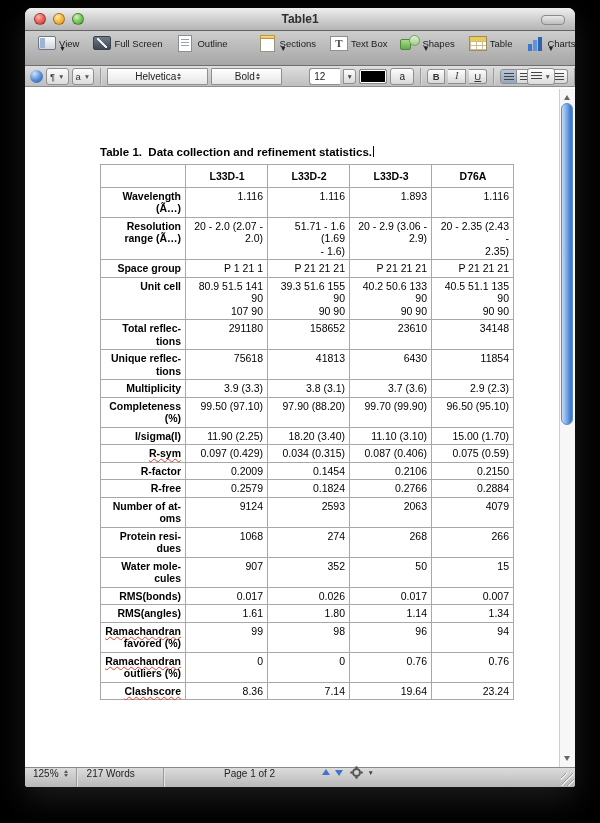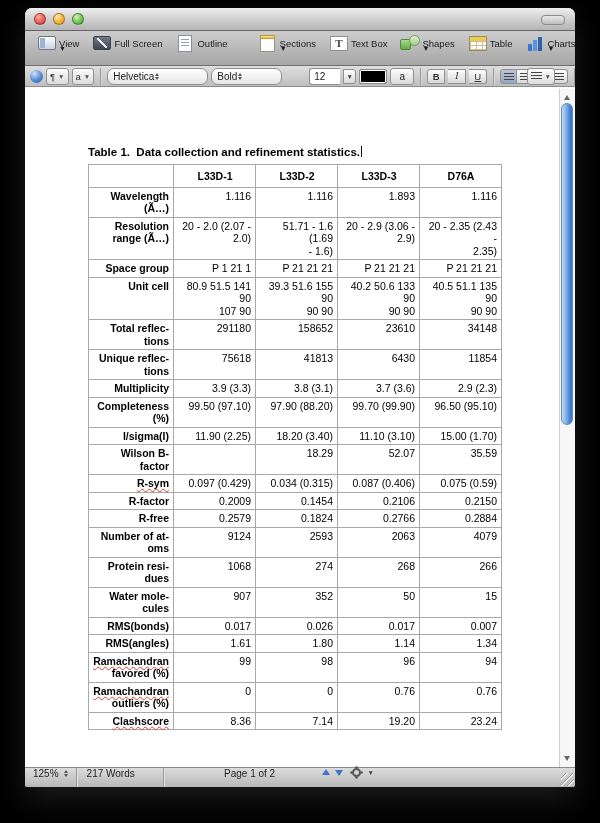--- a/index.html
+++ b/index.html
@@ -74,22 +74,22 @@
                   font-family:"Liberation Serif",serif;font-style:italic;font-size:11px;font-weight:bold;}
   
   .formatbar{height:21px;background:linear-gradient(#dedede,#bfbfbf);border-bottom:1px solid #8d8d8d;
              display:flex;align-items:center;padding:0 5px;box-sizing:border-box;position:relative;gap:3px;}
   .fb-sphere{width:13px;height:13px;border-radius:50%;flex:none;
              background:radial-gradient(circle at 35% 28%,#cfe2f8,#4f87d4 55%,#2d62b4);}
   .fb-box{height:15px;border:1px solid #909090;border-radius:3px;background:linear-gradient(#fdfdfd,#dcdcdc);
           font-size:9.5px;color:#333;display:flex;align-items:center;padding:0 3px;gap:3px;flex:none;}
   .fb-box .car{font-size:6.5px;color:#555;}
   .fb-sep{width:1px;height:17px;background:#9b9b9b;margin:0 3px;flex:none;box-shadow:1px 0 0 #d8d8d8;}
-  .fb-select{height:15px;border:1px solid #8f8f8f;border-radius:7px;background:linear-gradient(#fff,#e6e6e6);
-             font-size:10px;color:#222;display:flex;align-items:center;justify-content:flex-start;
+  .fb-select{height:15px;border:1px solid #8f8f8f;border-radius:1px;background:linear-gradient(#fff,#e6e6e6);
+             font-size:10px;color:#222;display:flex;align-items:center;justify-content:center;
              padding:0 2px 0 5px;flex:none;}
   .updn{width:7px;height:11px;position:relative;flex:none;}
   .updn::before{content:"";position:absolute;left:1px;top:0;border:2.5px solid transparent;border-bottom:3.5px solid #555;}
   .updn::after{content:"";position:absolute;left:1px;bottom:0;border:2.5px solid transparent;border-top:3.5px solid #555;}
   .fb-size{width:26px;height:15px;border:1px solid #8f8f8f;border-right:none;border-radius:3px 0 0 3px;
            background:#fff;font-size:10px;color:#222;display:flex;align-items:center;padding-left:4px;flex:none;margin-left:24px;}
   .fb-sizebtn{width:13px;height:15px;border:1px solid #8f8f8f;border-radius:0 3px 3px 0;flex:none;
            background:linear-gradient(#fdfdfd,#d9d9d9);display:flex;align-items:center;justify-content:center;
            font-size:6.5px;color:#444;box-sizing:border-box;}
   .fb-colorwell{width:26px;height:13px;border:1px solid #8c8c8c;border-radius:2px;background:#000;
@@ -106,21 +106,21 @@
       display:flex;align-items:center;justify-content:center;flex:none;box-sizing:border-box;}
   .al:first-child{border-left:1px solid #8f8f8f;border-radius:3px 0 0 3px;}
   .al:last-child{border-radius:0 3px 3px 0;}
   .al.active{background:linear-gradient(#b9c6d8,#93a6bf);}
   .al i{display:block;width:10px;height:7px;background:repeating-linear-gradient(#444 0 1px,transparent 1px 3px);}
   .lsicon{width:9px;height:13px;border-top:1px solid #444;border-bottom:1px solid #444;position:relative;flex:none;}
   .lsicon::before{content:"";position:absolute;left:4px;top:1px;bottom:1px;width:1px;background:#444;}
   .fb-listbtn{position:absolute;right:20px;}
   .fb-listbtn .lines{display:block;width:11px;height:8px;background:repeating-linear-gradient(#444 0 1px,transparent 1px 3px);}
   
-  .content{position:absolute;top:81px;left:0;right:0;bottom:19px;background:#fff;overflow:hidden;}
+  .content{position:absolute;top:81px;left:0;right:0;bottom:19px;background:#fff;overflow:hidden;padding-left:12px;}
   .doc{padding:57px 0 0 63px;}
   .heading{font-size:11.5px;font-weight:bold;color:#000;white-space:pre;margin-bottom:6px;}
   .caret{display:inline-block;width:1px;height:11px;background:#000;vertical-align:-1px;margin-left:1px;}
   table.stats{border-collapse:collapse;table-layout:fixed;width:413px;font-size:10.5px;color:#000;}
   table.stats col.c0{width:85px;} table.stats col.cv{width:82px;}
   table.stats th,table.stats td{border:1px solid #a8a8a8;padding:2px 4px;vertical-align:top;line-height:12.5px;}
   table.stats thead th{text-align:center;font-weight:bold;padding:5px 4px 4px 5px;}
   table.stats th.lcell{text-align:right;font-weight:bold;}
   table.stats td.vcell{text-align:right;white-space:pre-line;font-weight:normal;}
   .lline{display:block;}
@@ -153,20 +153,21 @@
 
 <div class="stage">
   <div class="window">
 
     <div class="titlebar">
       <div class="lights">
         <span class="light l-close"></span>
         <span class="light l-min"></span>
         <span class="light l-zoom"></span>
       </div>
+      <div class="title">Table1</div>
       <div class="pill"></div>
     </div>
 
     <div class="toolbar">
         <div class="tb-item">
           <span class="tb-top">
             <span class="tbicon i-view"></span>
             <span class="dd"></span>
           </span>
           <span class="tb-label">View</span>
@@ -401,30 +402,20 @@
                 <th class="lcell">
                   <span class="lline">I/sigma(I)</span>
                 </th>
                 <td class="vcell">11.90 (2.25)</td>
                 <td class="vcell">18.20 (3.40)</td>
                 <td class="vcell">11.10 (3.10)</td>
                 <td class="vcell">15.00 (1.70)</td>
               </tr>
               <tr>
                 <th class="lcell">
-                  <span class="lline">Wilson B-</span>
-                  <span class="lline">factor</span>
-                </th>
-                <td class="vcell"></td>
-                <td class="vcell">18.29</td>
-                <td class="vcell">52.07</td>
-                <td class="vcell">35.59</td>
-              </tr>
-              <tr>
-                <th class="lcell">
                   <span class="lline sp">R-sym</span>
                 </th>
                 <td class="vcell">0.097 (0.429)</td>
                 <td class="vcell">0.034 (0.315)</td>
                 <td class="vcell">0.087 (0.406)</td>
                 <td class="vcell">0.075 (0.59)</td>
               </tr>
               <tr>
                 <th class="lcell">
                   <span class="lline">R-factor</span>
@@ -510,21 +501,21 @@
                 <td class="vcell">0</td>
                 <td class="vcell">0.76</td>
                 <td class="vcell">0.76</td>
               </tr>
               <tr>
                 <th class="lcell">
                   <span class="lline sp">Clashscore</span>
                 </th>
                 <td class="vcell">8.36</td>
                 <td class="vcell">7.14</td>
-                <td class="vcell">19.20</td>
+                <td class="vcell">19.64</td>
                 <td class="vcell">23.24</td>
               </tr>
             </tbody>
         </table>
       </div>
       <div class="scrollbar">
         <span class="sb-up"></span>
         <span class="sb-thumb"></span>
         <span class="sb-down"></span>
       </div>

